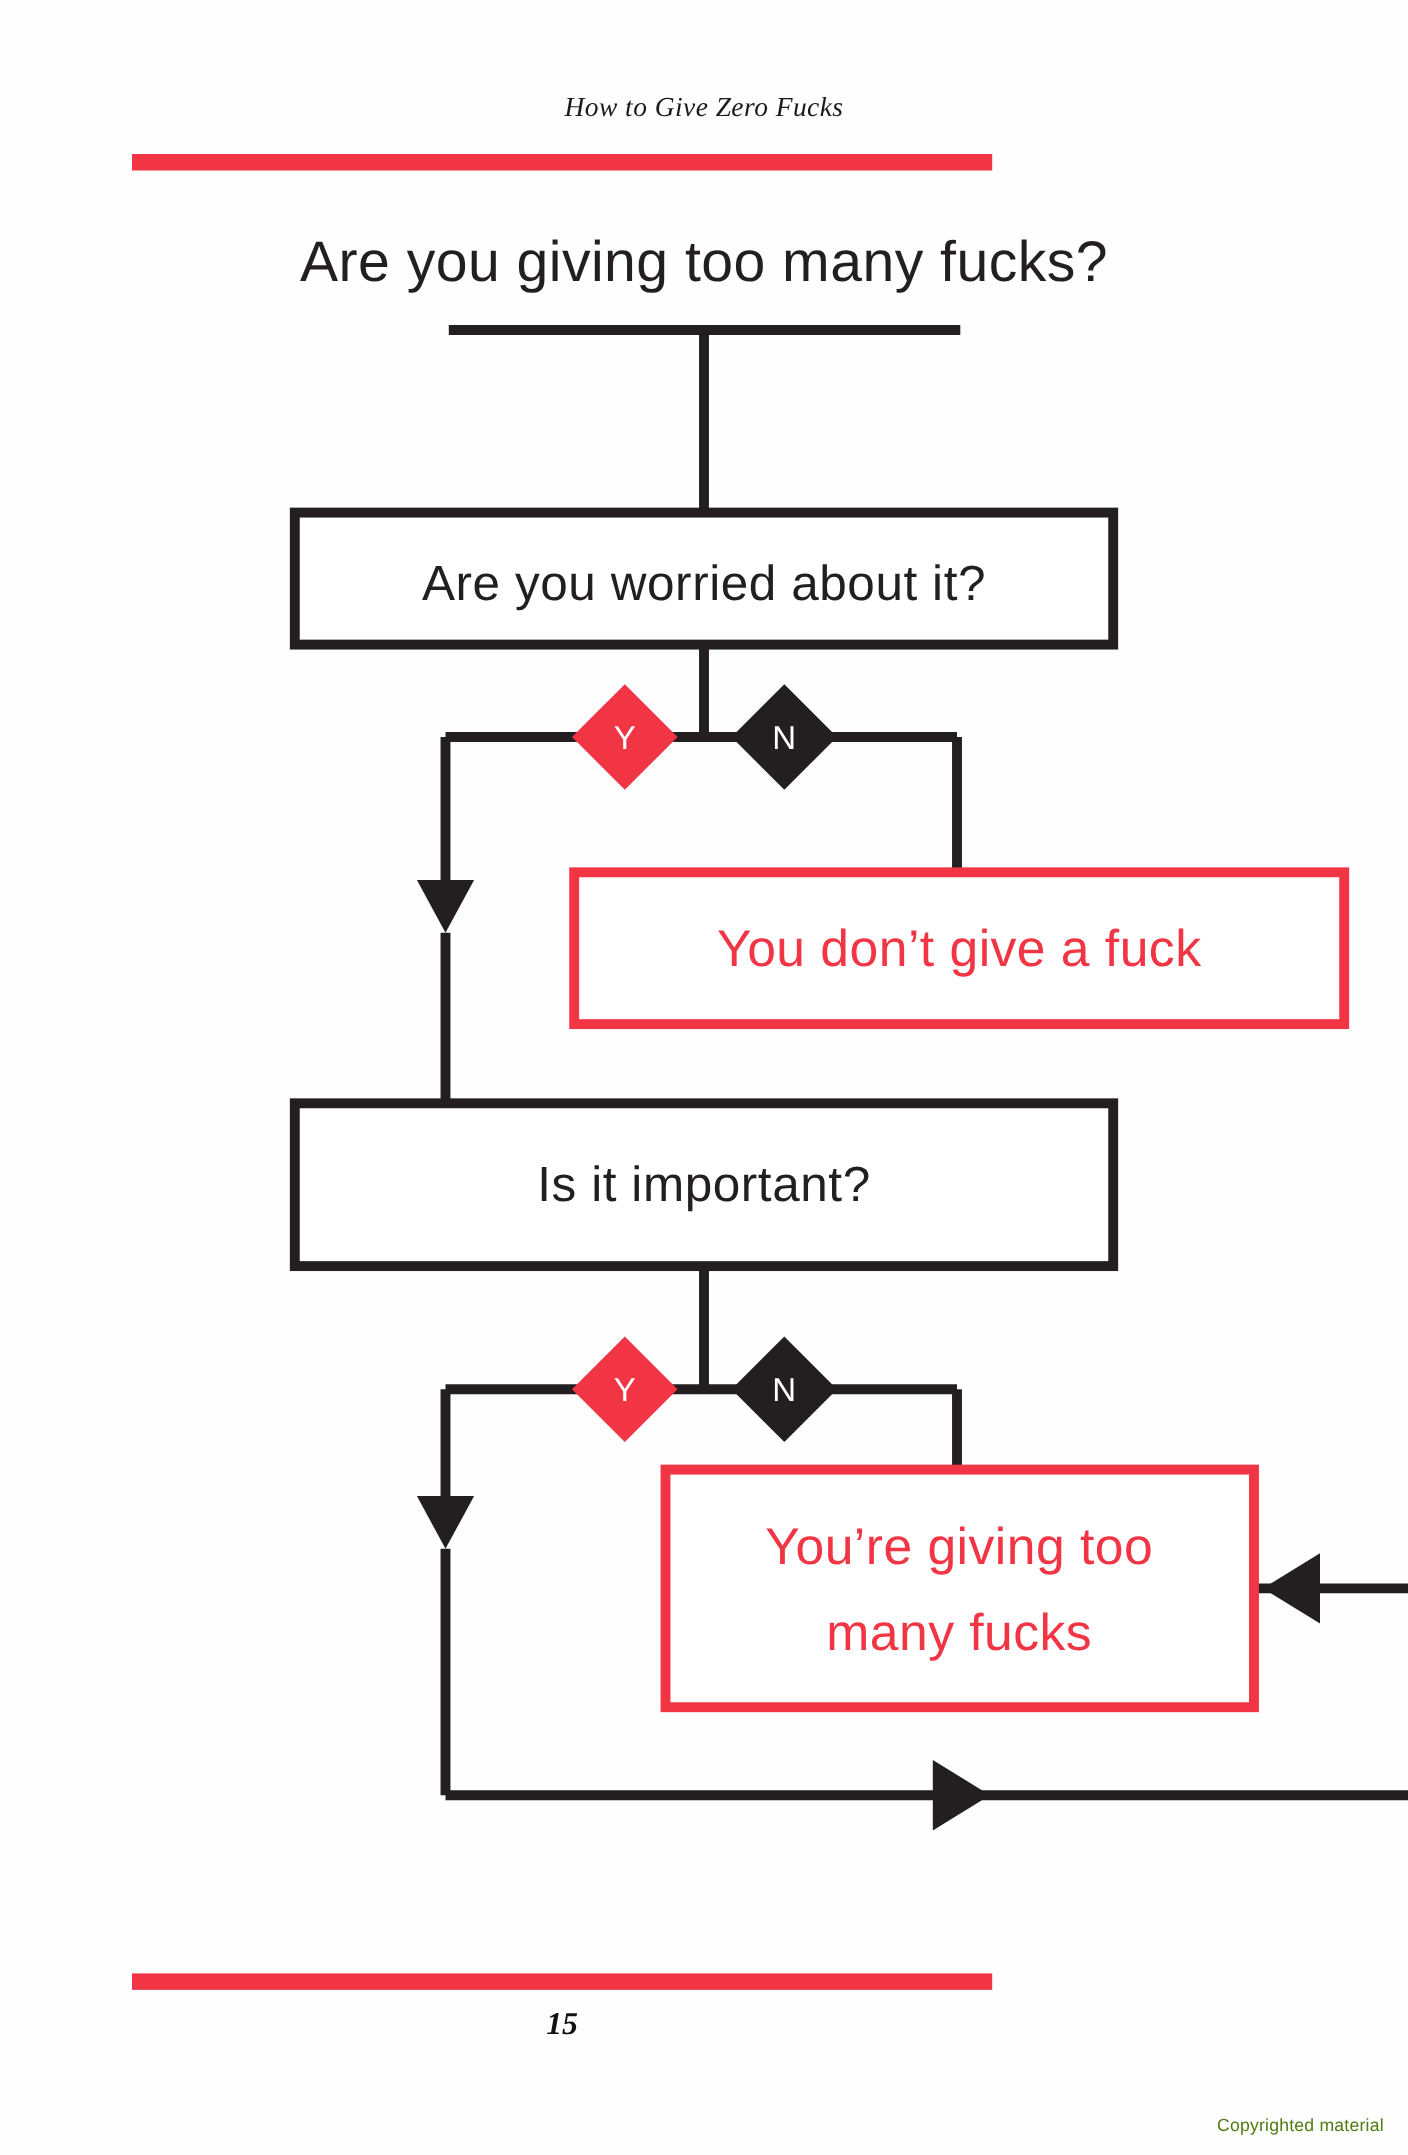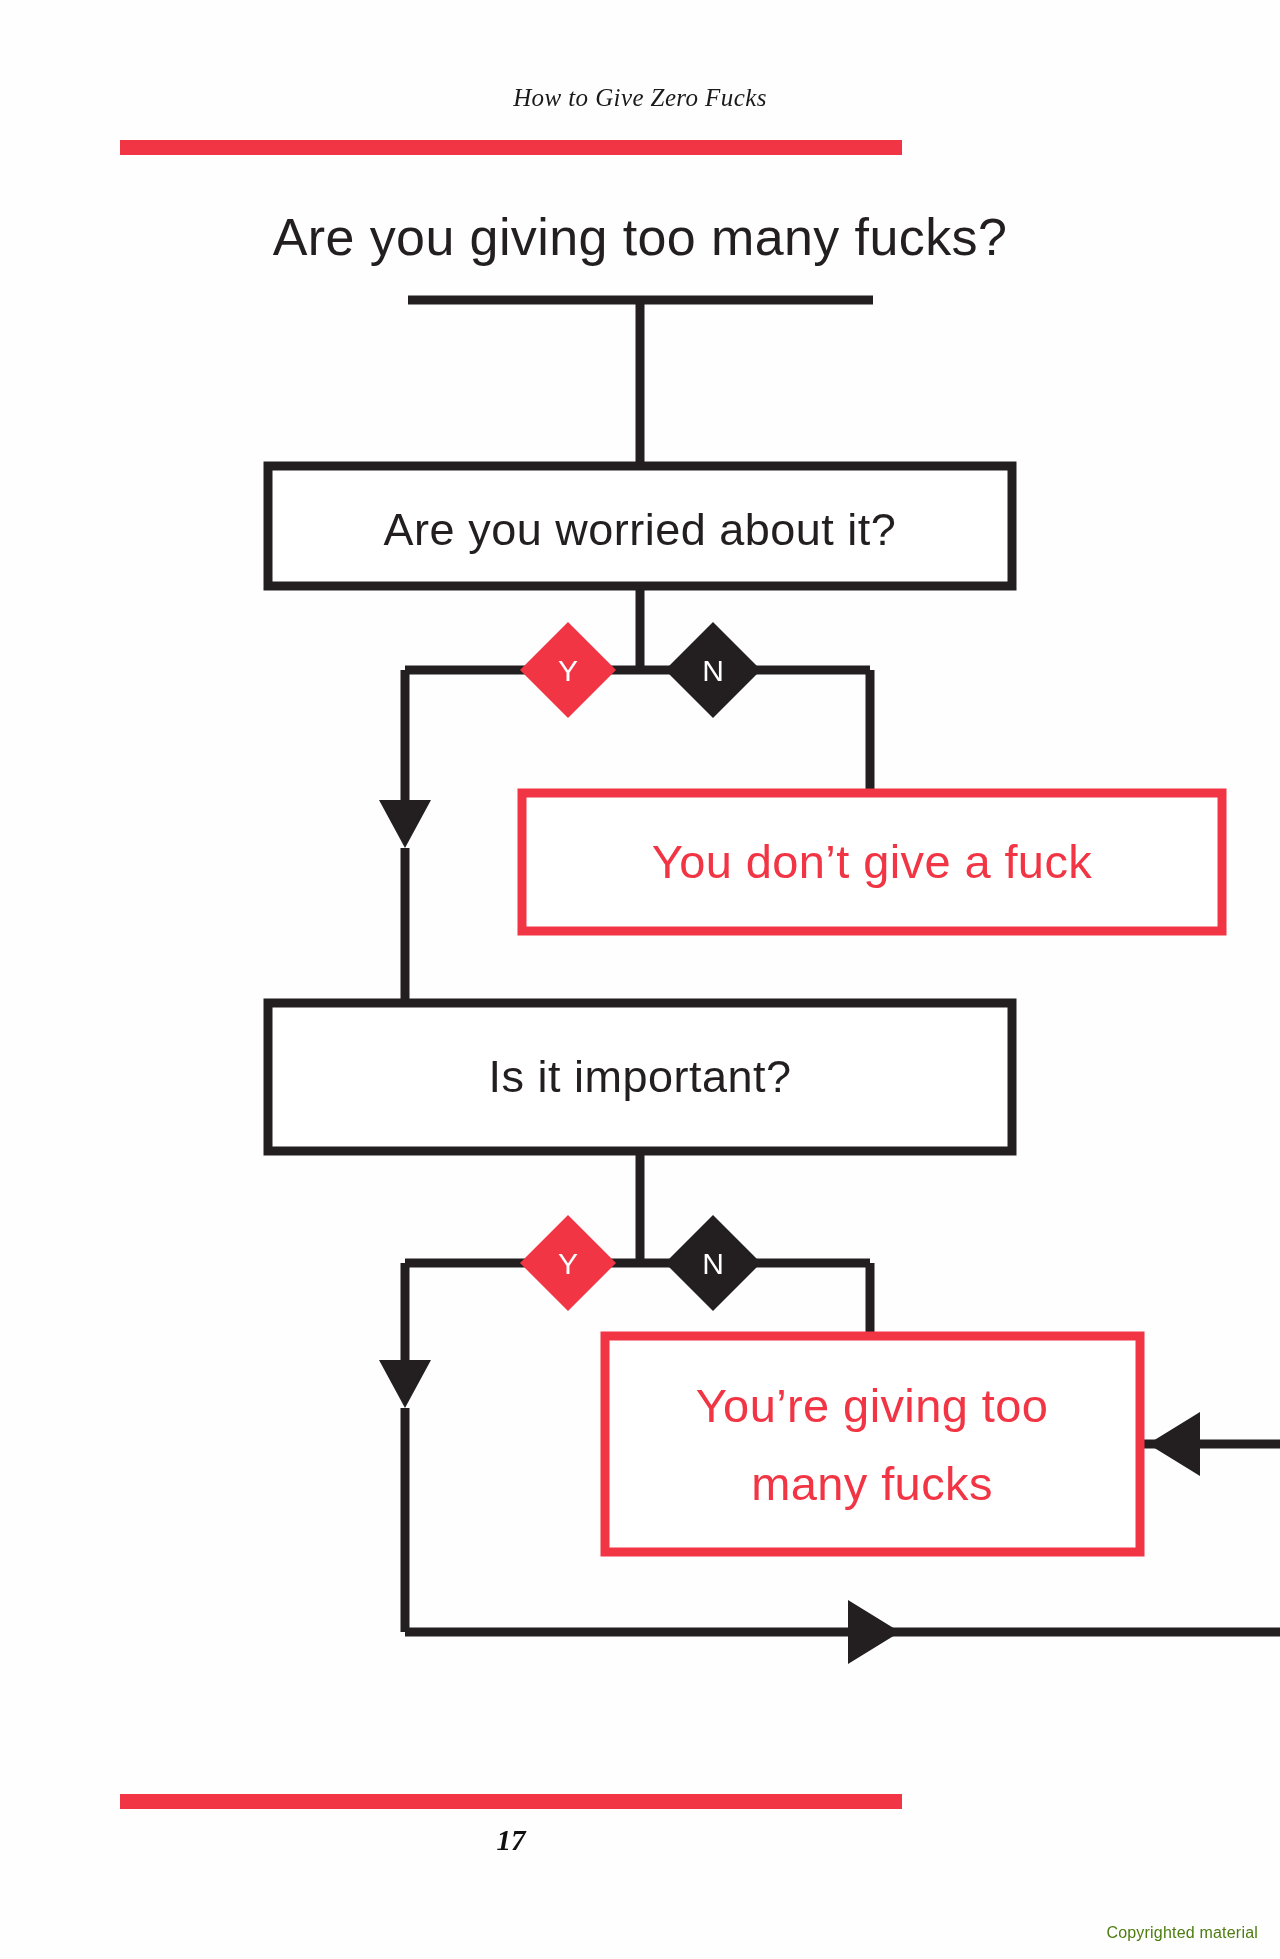--- a/index.html
+++ b/index.html
@@ -204,17 +204,17 @@
     <g>
       <rect class="redbox" x="605" y="1336" width="535" height="216"></rect>
       <text class="red-text" x="872" y="1422" text-anchor="middle">You’re giving too</text>
       <text class="red-text" x="872" y="1500" text-anchor="middle">many fucks</text>
     </g>
 
   </svg>
 
   <div class="rule rule-bottom"></div>
 
-  <div class="page-number">17</div>
+  <div class="page-number">15</div>
 
   <div class="copyright">Copyrighted material</div>
 
 </div>
 
 </body></html>

